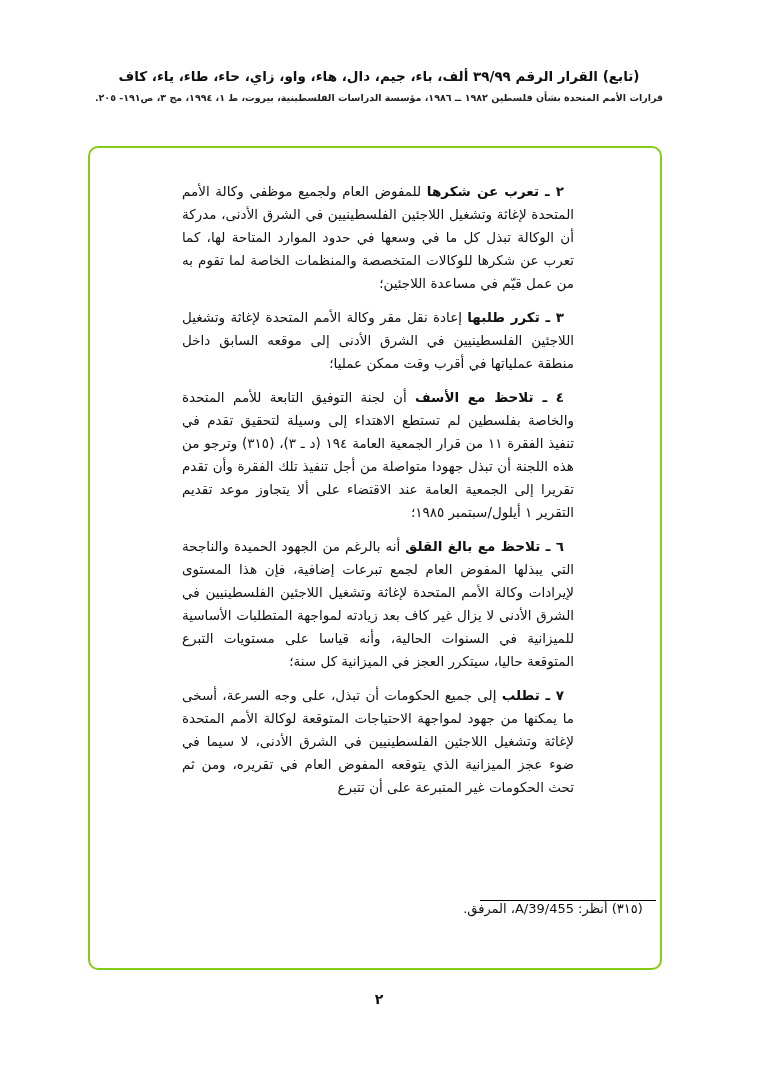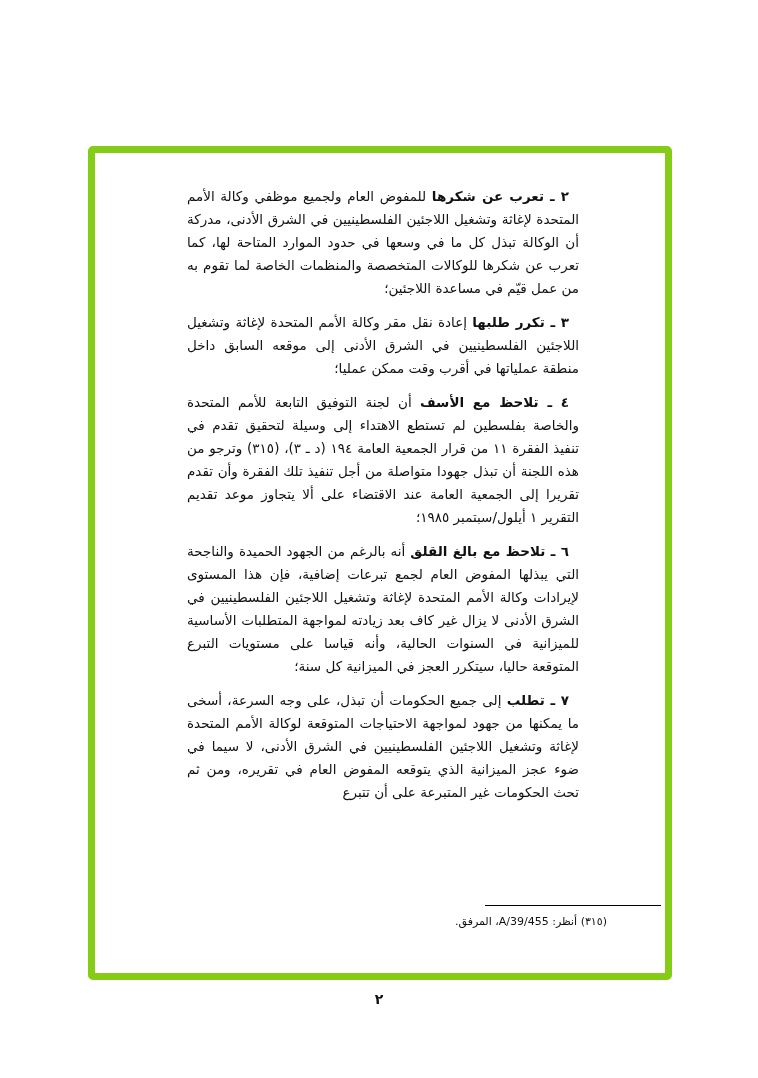--- a/index.html
+++ b/index.html
@@ -21,22 +21,22 @@
   }
   .doc-source {
     margin-top:8px;
     font-size:9.5px; font-weight:bold; color:#222;
   }
   
   .frame {
     position:absolute;
     left:88px; top:146px;
     width:570px; height:820px;
-    border:7px solid #84cc16;
-    border-radius:5px;
+    border:2px solid #84cc16;
+    border-radius:10px;
     background:#ffffff;
   }
   .text-col {
     position:absolute;
     top:32px; right:86px; left:92px;
     direction:rtl;
     text-align:justify;
     font-size:13.5px;
     line-height:23px;
   }
@@ -50,38 +50,42 @@
     width:210px;
     direction:rtl;
   }
   .footnote-rule {
     width:176px;              
     border:0;
     border-top:1.5px solid #000;
     margin:0;
   }
   .footnote-text {
-    margin-top:9px;
-    font-size:11px;
-    text-align:left;
+    margin-top:0;
+    font-size:13px;
+    text-align:center;
     padding-left:4px;
   }
   
   .page-number {
     position:absolute;
     top:991px; left:0; right:0;
     text-align:center;
     font-size:14px; font-weight:bold;
   }
 </style>
 </head>
 <body>
 
 <div class="page">
 
+  <div class="header">
+    <div class="doc-title">(تابع) القرار الرقم ٣٩/٩٩ ألف، باء، جيم، دال، هاء، واو، زاي، حاء، طاء، ياء، كاف</div>
+    <div class="doc-source">قرارات الأمم المتحدة بشأن فلسطين ١٩٨٢ ــ ١٩٨٦، مؤسسة الدراسات الفلسطينية، بيروت، ط ١، ١٩٩٤، مج ٣، ص١٩١- ٢٠٥.</div>
+  </div>
 
   <div class="frame">
     <div class="text-col">
 
       <p class="para"><span class="lead"><span>٢</span><span> ـ </span><span>تعرب عن شكرها</span></span><span class="rest"> للمفوض العام ولجميع موظفي وكالة الأمم المتحدة لإغاثة وتشغيل اللاجئين الفلسطينيين في الشرق الأدنى، مدركة أن الوكالة تبذل كل ما في وسعها في حدود الموارد المتاحة لها، كما تعرب عن شكرها للوكالات المتخصصة والمنظمات الخاصة لما تقوم به من عمل قيّم في مساعدة اللاجئين؛</span></p>
 
       <p class="para"><span class="lead"><span>٣</span><span> ـ </span><span>تكرر طلبها</span></span><span class="rest"> إعادة نقل مقر وكالة الأمم المتحدة لإغاثة وتشغيل اللاجئين الفلسطينيين في الشرق الأدنى إلى موقعه السابق داخل منطقة عملياتها في أقرب وقت ممكن عمليا؛</span></p>
 
       <p class="para"><span class="lead"><span>٤</span><span> ـ </span><span>تلاحظ مع الأسف</span></span><span class="rest"> أن لجنة التوفيق التابعة للأمم المتحدة والخاصة بفلسطين لم تستطع الاهتداء إلى وسيلة لتحقيق تقدم في تنفيذ الفقرة ١١ من قرار الجمعية العامة ١٩٤ (د ـ ٣)، (٣١٥) وترجو من هذه اللجنة أن تبذل جهودا متواصلة من أجل تنفيذ تلك الفقرة وأن تقدم تقريرا إلى الجمعية العامة عند الاقتضاء على ألا يتجاوز موعد تقديم التقرير ١ أيلول/سبتمبر ١٩٨٥؛</span></p>
 

